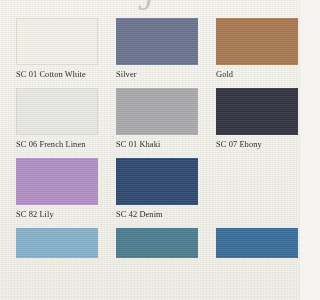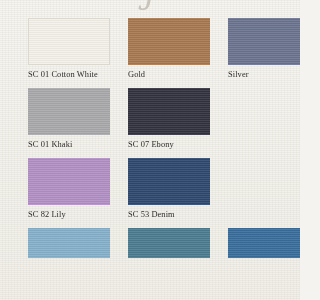--- a/index.html
+++ b/index.html
@@ -63,21 +63,21 @@
 
   .swatch-row {
     display: flex;
     width: 300px;
     margin-bottom: 8px;
   }
 
   .swatch-cell {
     width: 100px;
     box-sizing: border-box;
-    padding-left: 28px;
+    padding-left: 16px;
     padding-right: 6px;
   }
 
   .swatch-chip {
     width: 82px;
     height: 47px;
     box-sizing: border-box;
     position: relative;
     background-repeat: no-repeat;
   }
@@ -124,46 +124,50 @@
 
   <div id="title-flourish">J</div>
 
   <div id="grid">
       <div class="swatch-row">
         <div class="swatch-cell">
           <div class="swatch-chip pale" style="background: rgb(243, 241, 234);"></div>
           <div class="swatch-label">SC 01 Cotton White</div>
         </div>
         <div class="swatch-cell">
+          <div class="swatch-chip" style="background: rgb(107, 115, 144);"></div>
+          <div class="swatch-label">Silver</div>
+        </div>
+        <div class="swatch-cell">
           <div class="swatch-chip" style="background: rgb(168, 120, 79);"></div>
           <div class="swatch-label">Gold</div>
         </div>
-        <div class="swatch-cell">
-          <div class="swatch-chip" style="background: rgb(107, 115, 144);"></div>
-          <div class="swatch-label">Silver</div>
-        </div>
       </div>
       <div class="swatch-row">
+        <div class="swatch-cell">
+          <div class="swatch-chip pale" style="background: rgb(232, 232, 228);"></div>
+          <div class="swatch-label">SC 06 French Linen</div>
+        </div>
         <div class="swatch-cell">
           <div class="swatch-chip" style="background: rgb(169, 169, 172);"></div>
           <div class="swatch-label">SC 01 Khaki</div>
         </div>
         <div class="swatch-cell">
           <div class="swatch-chip" style="background: rgb(50, 50, 63);"></div>
           <div class="swatch-label">SC 07 Ebony</div>
         </div>
       </div>
       <div class="swatch-row">
         <div class="swatch-cell">
           <div class="swatch-chip" style="background: rgb(178, 143, 196);"></div>
           <div class="swatch-label">SC 82 Lily</div>
         </div>
         <div class="swatch-cell">
           <div class="swatch-chip" style="background: rgb(46, 72, 112);"></div>
-          <div class="swatch-label">SC 53 Denim</div>
+          <div class="swatch-label">SC 42 Denim</div>
         </div>
       </div>
       <div class="swatch-row clipped">
         <div class="swatch-cell">
           <div class="swatch-chip" style="background: rgb(135, 176, 202);"></div>
         </div>
         <div class="swatch-cell">
           <div class="swatch-chip" style="background: rgb(77, 123, 143);"></div>
         </div>
         <div class="swatch-cell">

